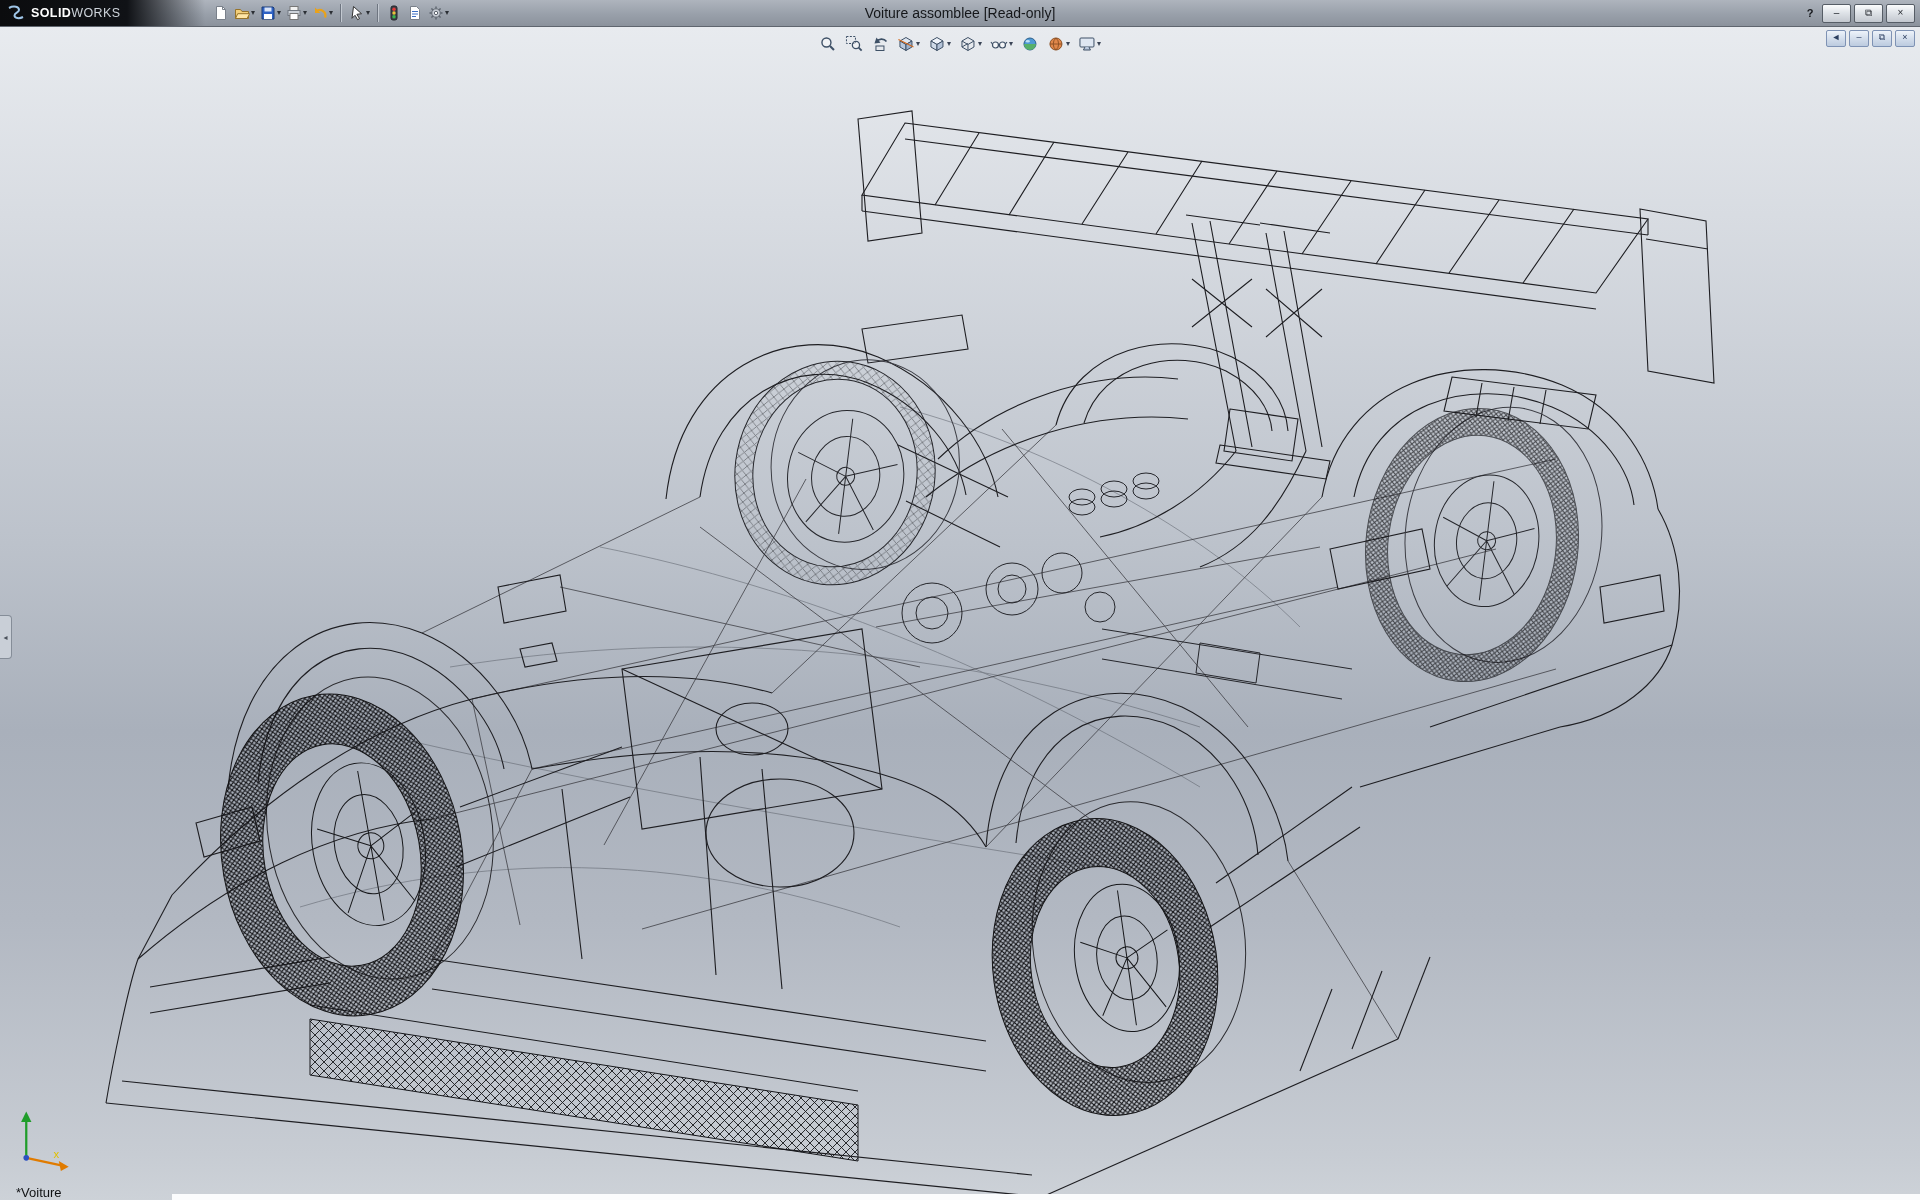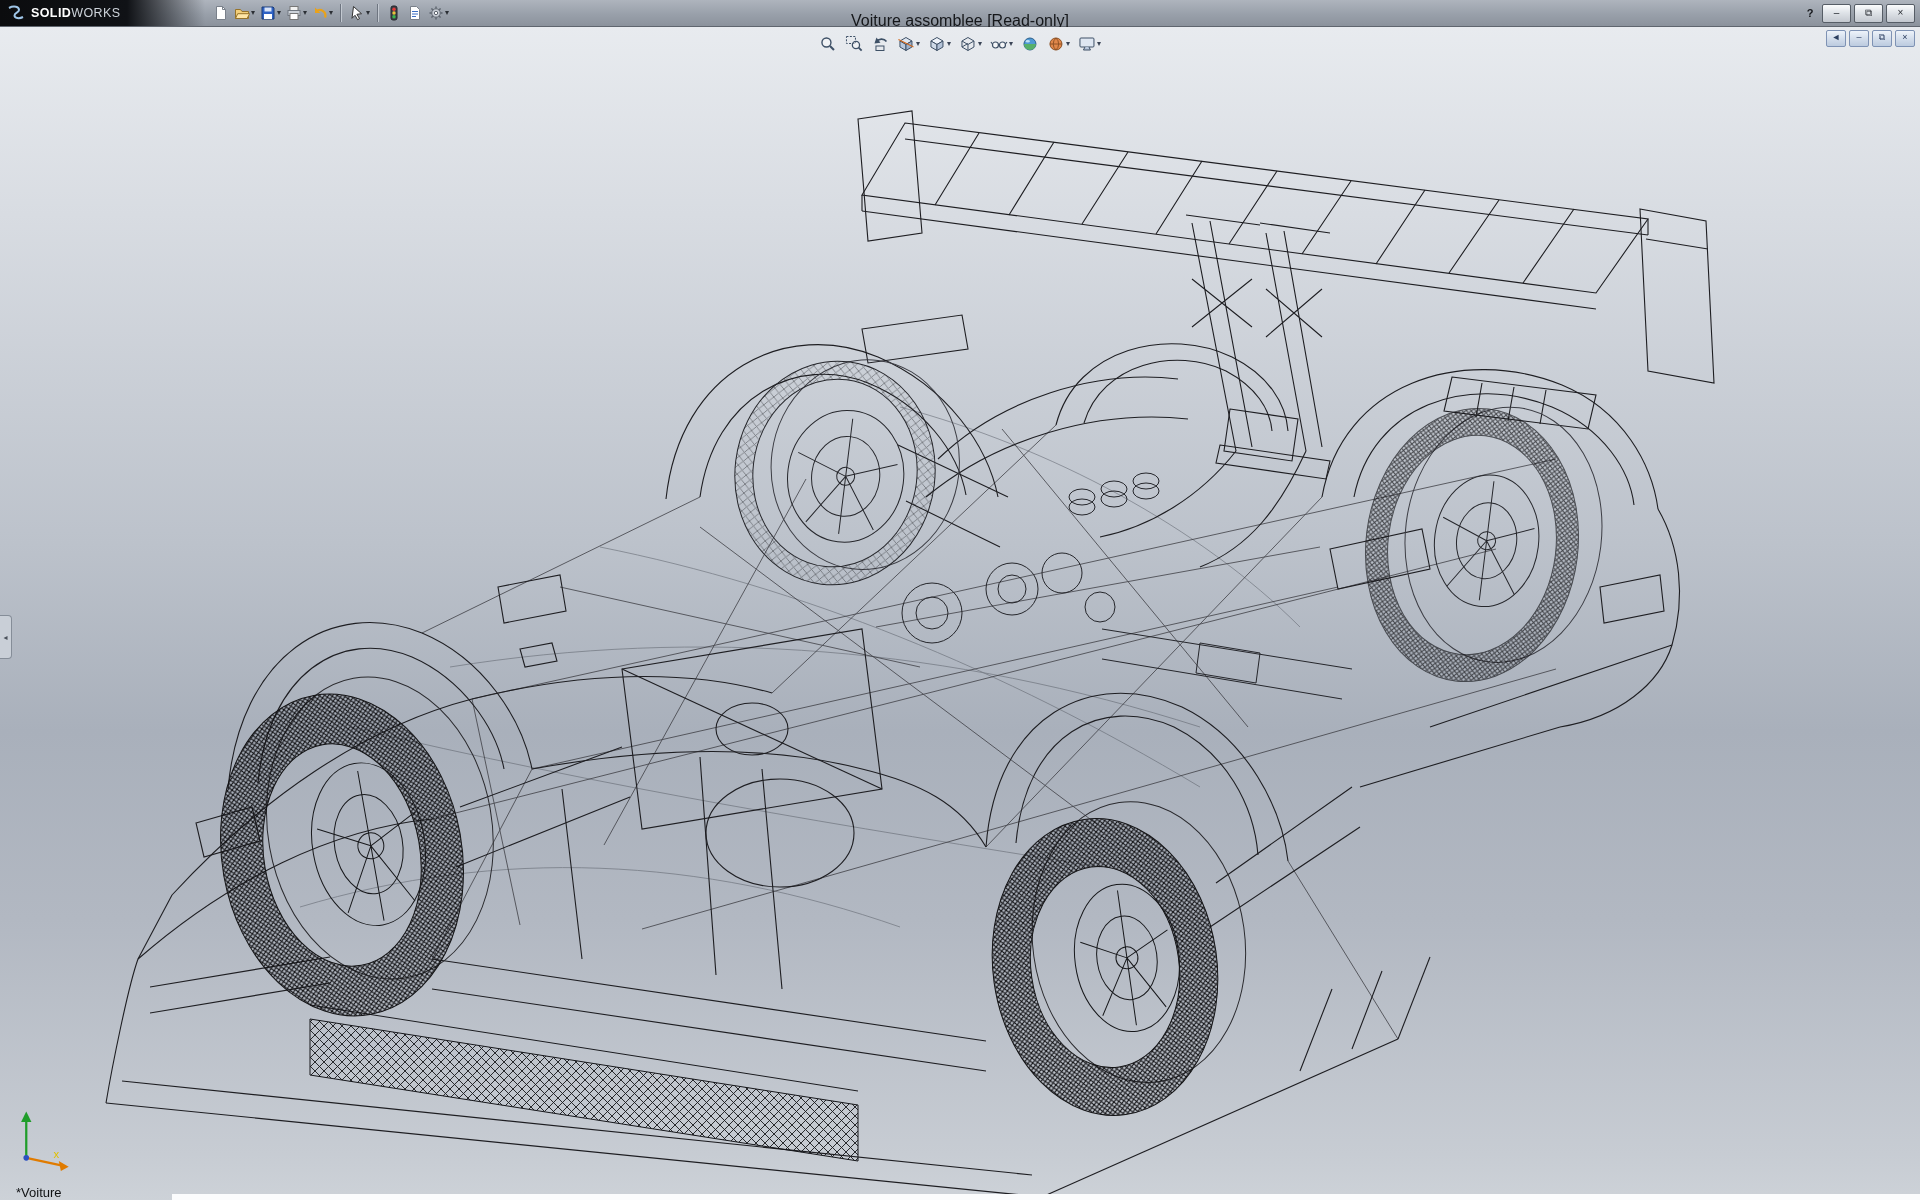--- a/index.html
+++ b/index.html
@@ -10,22 +10,22 @@
   .logo-block{height:26px;width:205px;display:flex;align-items:center;gap:5px;padding-left:6px;box-sizing:border-box;
     background:linear-gradient(90deg,#0b0c0e 0%,#101216 62%,rgba(16,18,22,0) 100%);flex:none;}
   .logo-text{color:#f2f4f6;font-size:12.5px;letter-spacing:.4px;white-space:nowrap;}
   .logo-text .bold{font-weight:bold;color:#ffffff;}
   .logo-text .light{font-weight:normal;color:#cdd3da;}
   .main-toolbar{display:flex;align-items:center;gap:1px;padding-left:6px;flex:none;}
   .tb-btn{display:flex;align-items:center;height:22px;padding:1px 2px;border-radius:2px;cursor:default;}
   .i16{width:16px;height:16px;display:block;}
   .dd{font-size:8px;color:#2b2f35;margin-left:1px;line-height:8px;}
   .sep{width:0;height:18px;border-left:1px solid #6e7580;border-right:1px solid #c3c9d1;margin:0 4px;}
-  .window-title{position:absolute;left:50%;transform:translateX(-50%);top:8px;line-height:26px;
-    font-size:16px;color:#15171a;white-space:nowrap;}
+  .window-title{position:absolute;left:50%;transform:translateX(-50%);top:0;line-height:26px;
+    font-size:14px;color:#15171a;white-space:nowrap;}
   .win-controls{margin-left:auto;display:flex;align-items:center;gap:3px;padding-right:5px;}
   .help-btn{width:18px;height:16px;text-align:center;line-height:16px;font-size:11px;color:#14161a;font-weight:bold;}
   .win-btn{width:27px;height:17px;border:1px solid #565d66;border-radius:2px;
     background:linear-gradient(180deg,#fbfcfd 0%,#dfe3e8 45%,#c3c8cf 100%);
     font-size:10px;line-height:15px;text-align:center;color:#2a2e34;}
   
   .viewport{position:relative;height:1174px;
     background:linear-gradient(180deg,#e8ebef 0%,#d8dce2 16%,#bcc2cb 44%,#a9b0bb 60%,#b2b8c2 76%,#c7ccd3 96%,#cdd2d8 100%);}
   .wf{position:absolute;inset:0;width:100%;height:100%;}
   

